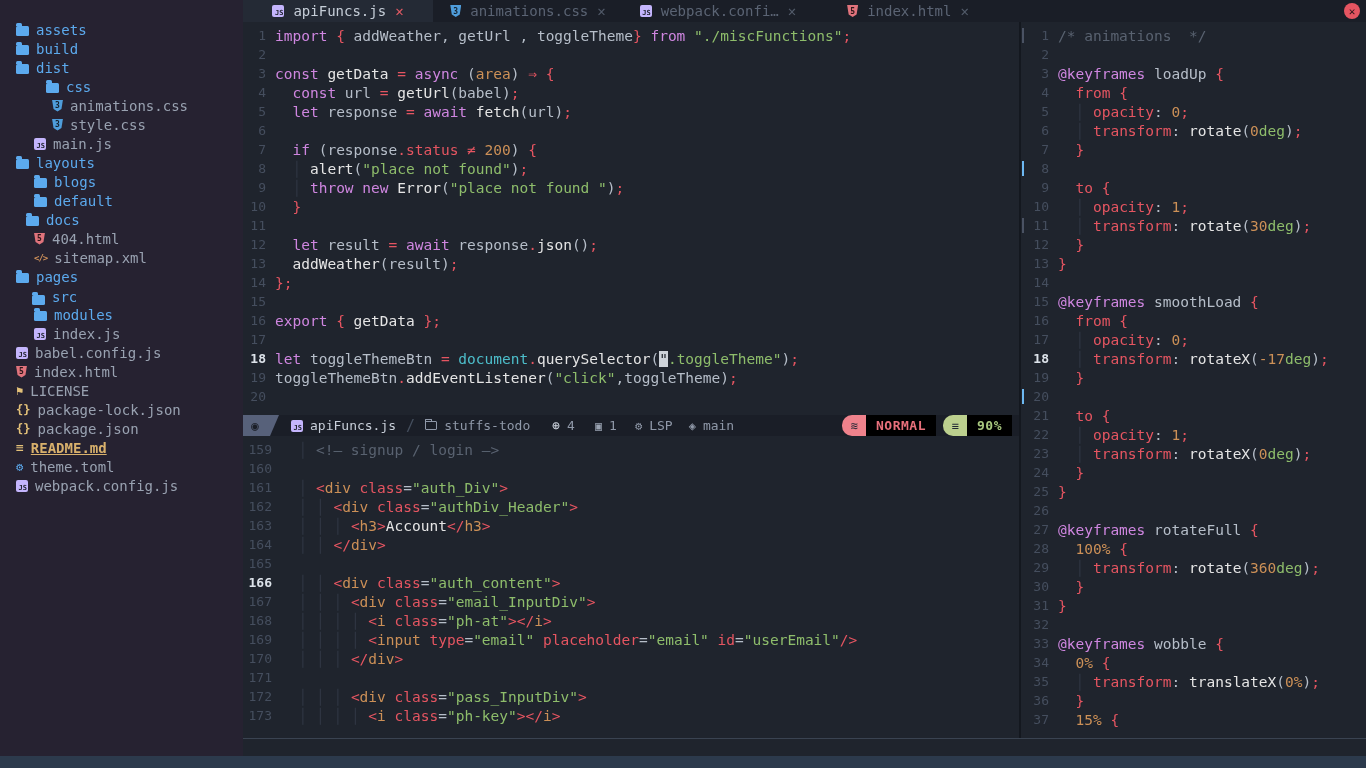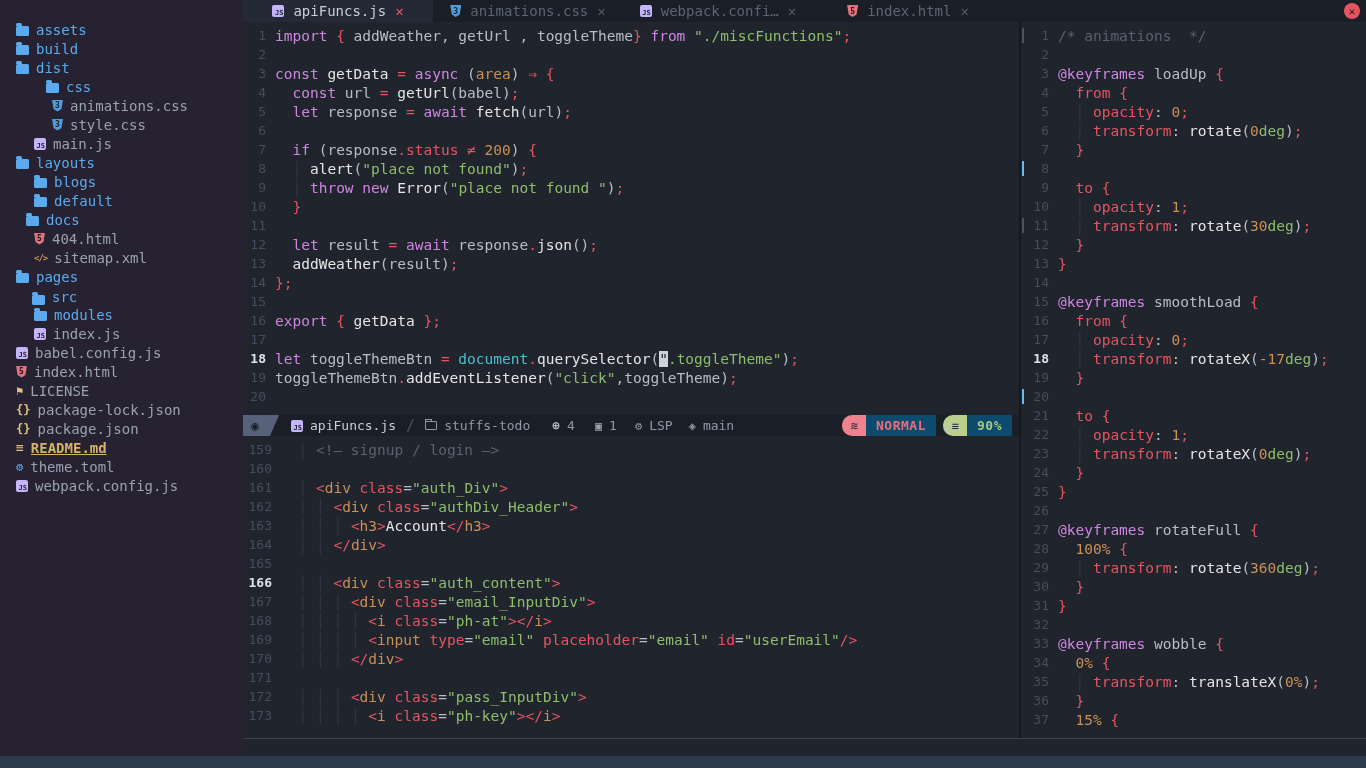--- a/index.html
+++ b/index.html
@@ -92,21 +92,21 @@
   .sl-slash { color:#454f5e; margin:0 10px; font-size:15px; }
   .sl-dir { color:#8f98a8; }
   .sl-git { margin-left:22px; } .sl-git .gico { color:#cfd6e0; font-size:13px; }
   .sl-diag { margin-left:20px; } .sl-diag .gico { color:#9aa3b2; font-size:12px; }
   .sl-lsp { margin-left:18px; } .sl-lsp .gico { font-size:12px; }
   .sl-branch { margin-left:16px; } .sl-branch .gico { font-size:12px; }
   .sl-spacer { flex:1; }
   .pill { display:flex; align-items:center; flex:none; margin-right:7px; }
   .pill .cap { width:24px; height:21px; border-radius:10px 0 0 10px; display:flex;
                align-items:center; justify-content:center; font-size:12px; color:#222733; }
-  .pill .plabel { background:#0c4a6e; height:21px; display:flex; align-items:center;
+  .pill .plabel { background:#000000; height:21px; display:flex; align-items:center;
                   padding:0 10px; font-weight:bold; letter-spacing:0.5px; }
   .pill-red .cap { background:#ef828c; }
   .pill-red .plabel { color:#e8707b; }
   .pill-green .cap { background:#bcd08e; }
   .pill-green .plabel { color:#a9c87f; }
 
   
   .fo { width:12px; height:9px; border:1px solid #8f98a8; border-radius:1px; position:relative; display:inline-block; }
   .fo::before { content:""; position:absolute; left:-1px; top:-3px; width:5px; height:2px;
                 border:1px solid #8f98a8; border-bottom:none; border-radius:1px 1px 0 0; }

